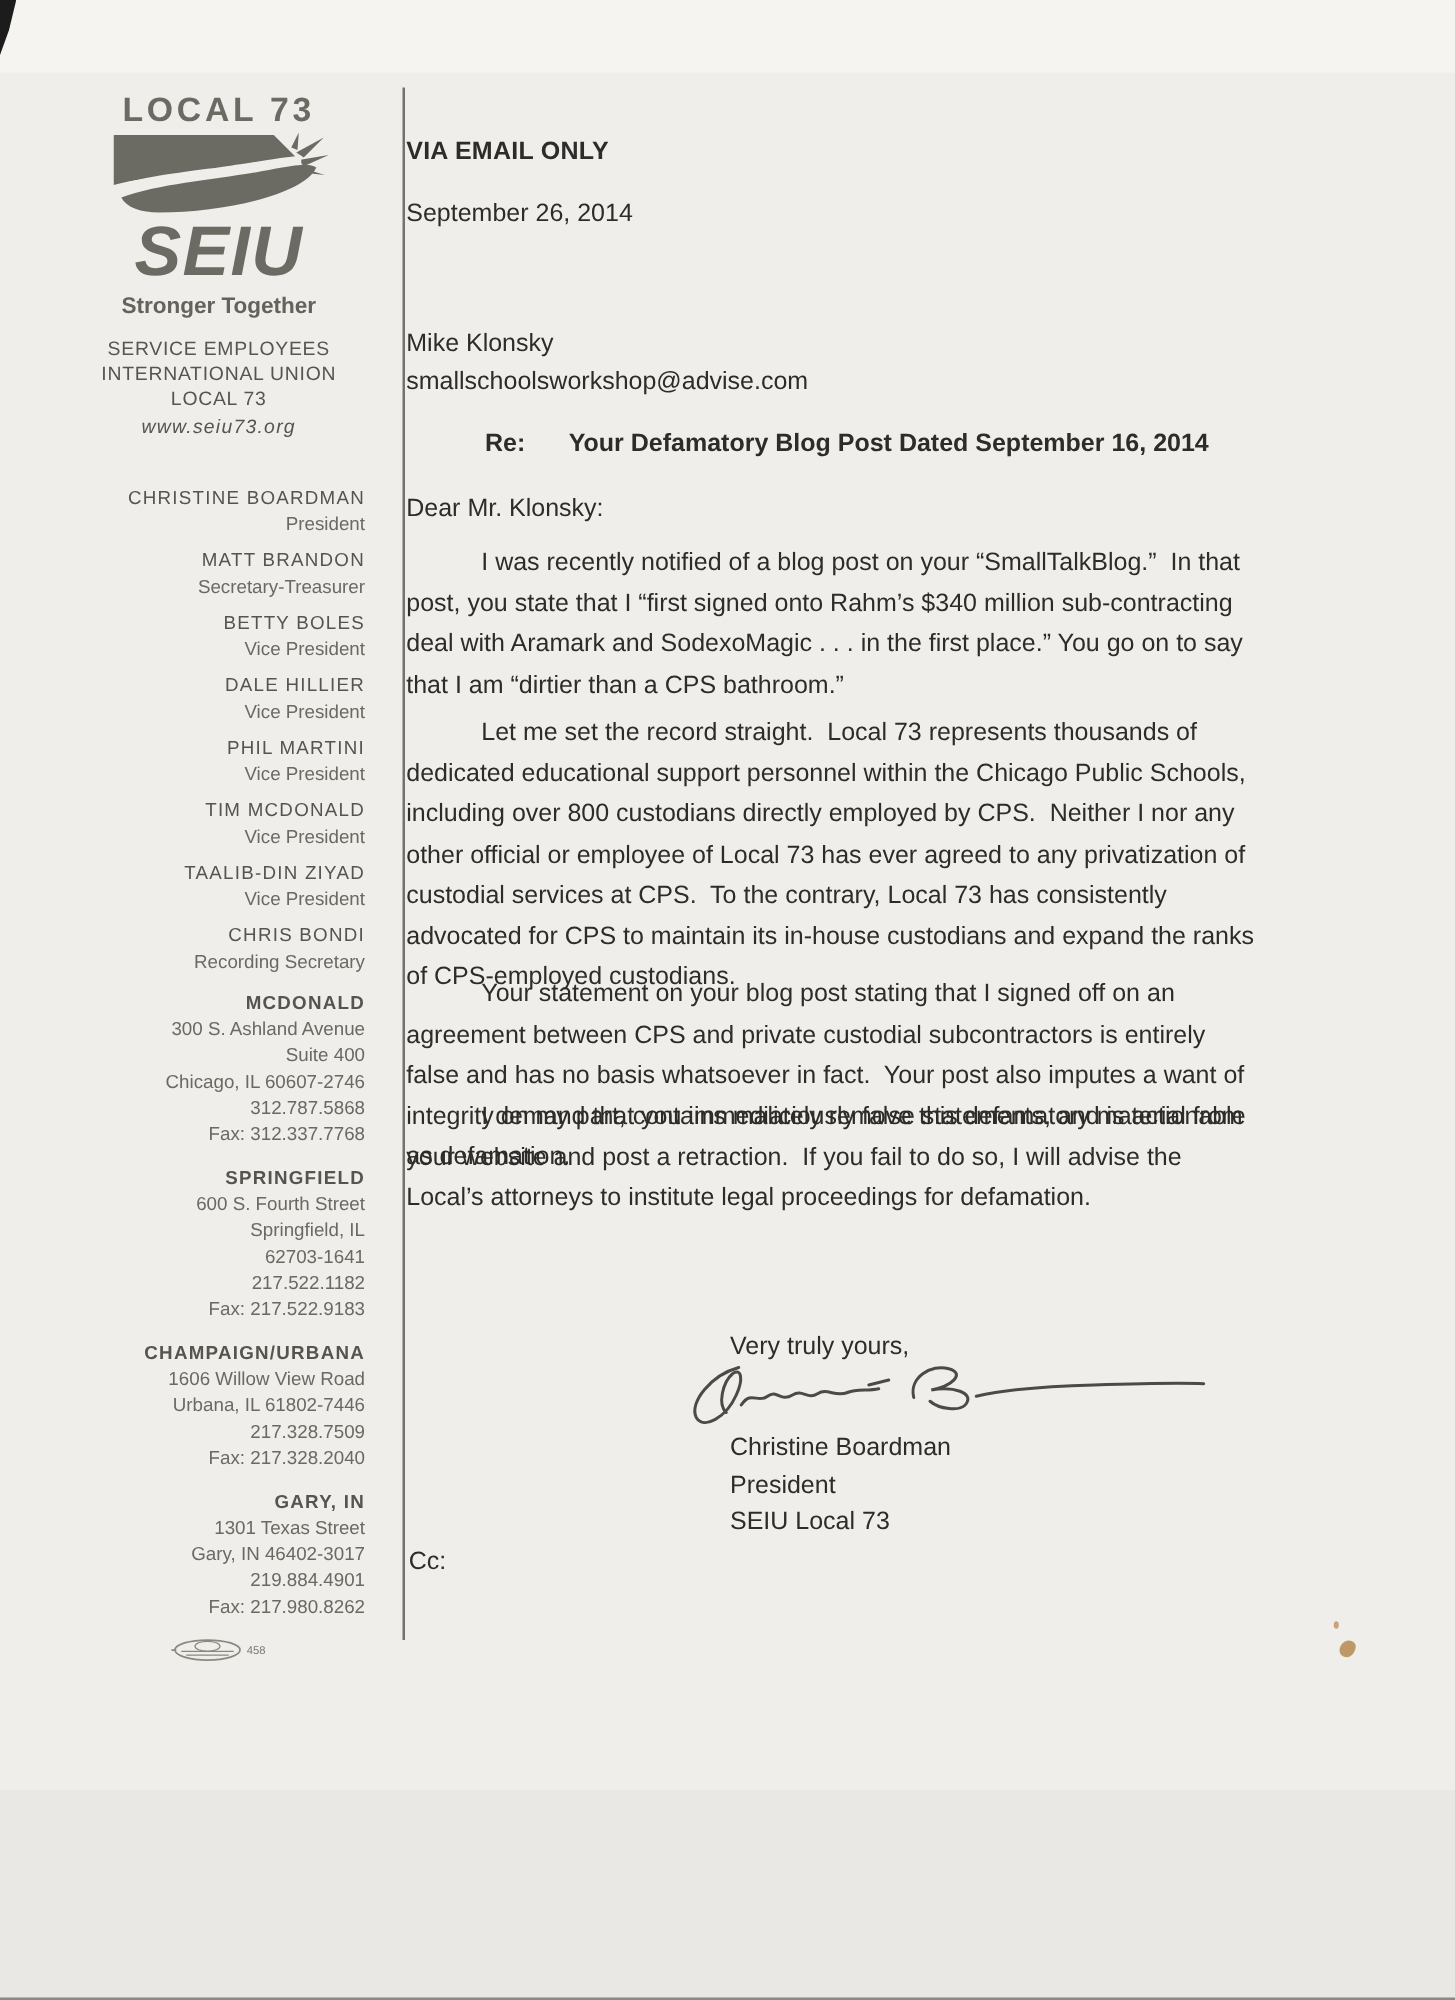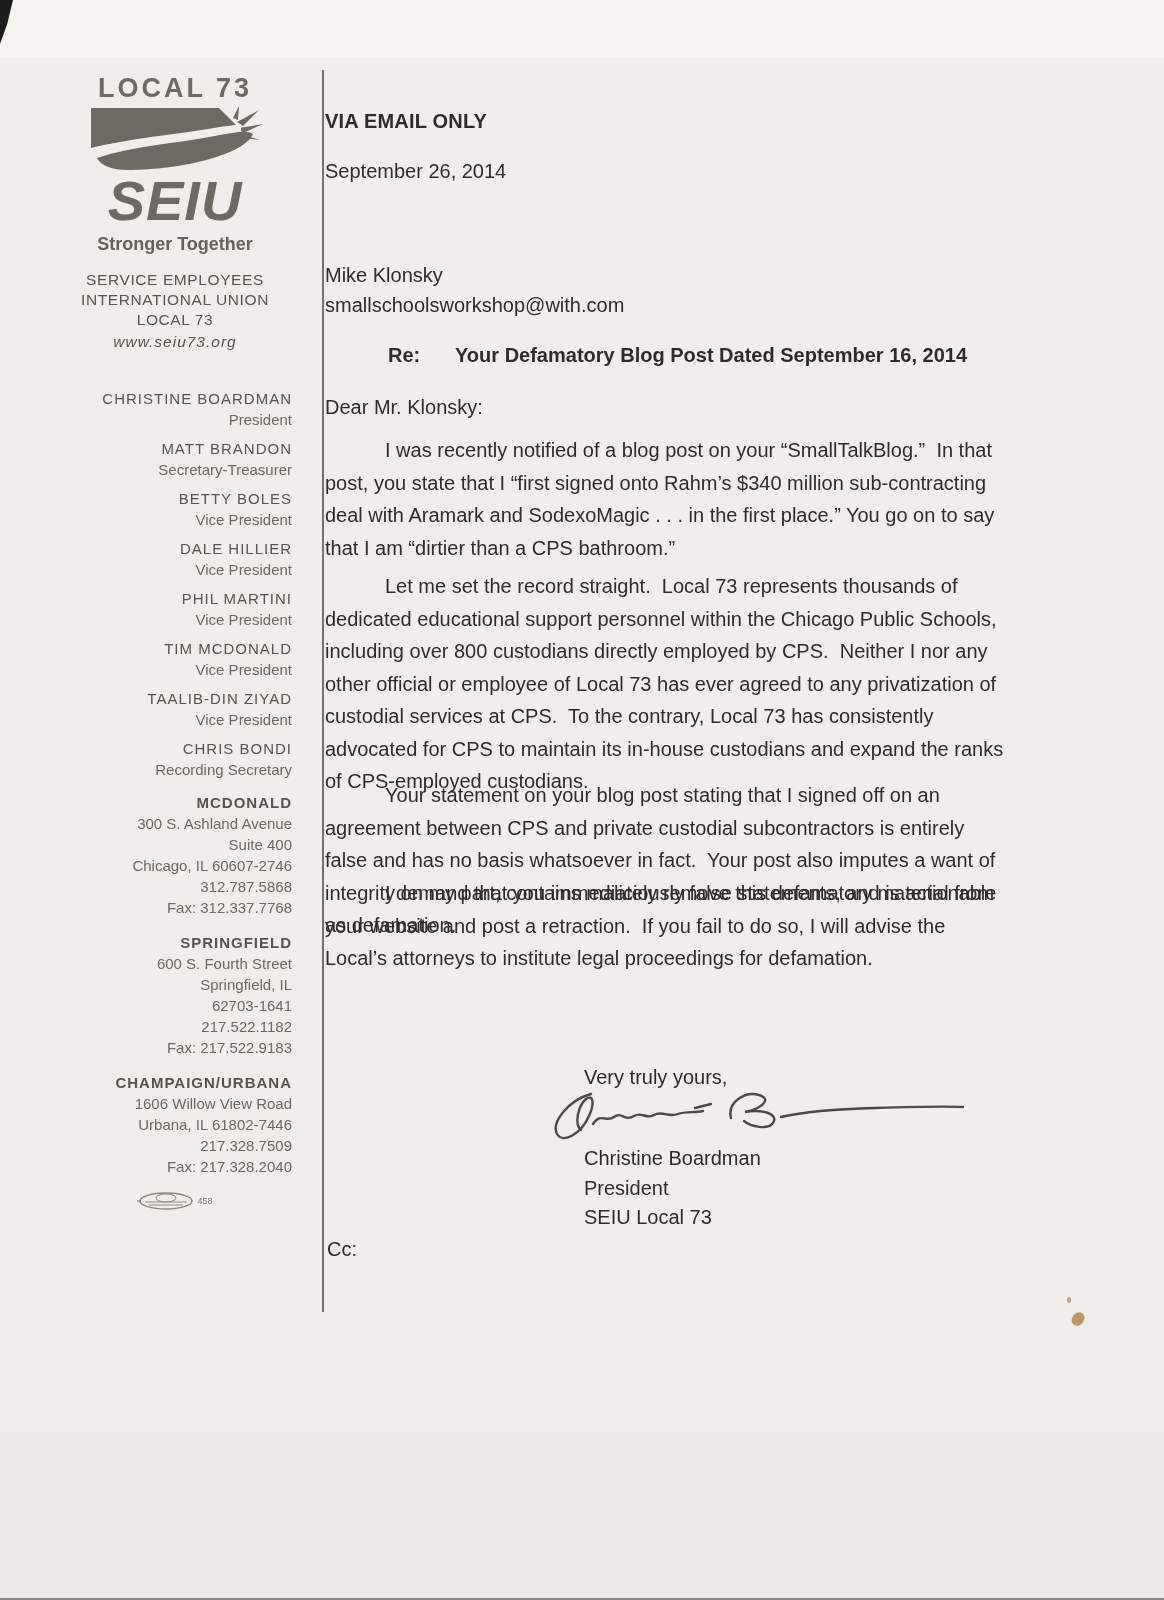--- a/index.html
+++ b/index.html
@@ -147,20 +147,27 @@
         <div class="line">217.522.1182</div>
         <div class="line">Fax: 217.522.9183</div>
       </div>
       <div class="office">
         <div class="city">CHAMPAIGN/URBANA</div>
         <div class="line">1606 Willow View Road</div>
         <div class="line">Urbana, IL 61802-7446</div>
         <div class="line">217.328.7509</div>
         <div class="line">Fax: 217.328.2040</div>
       </div>
+      <div class="office">
+        <div class="city">GARY, IN</div>
+        <div class="line">1301 Texas Street</div>
+        <div class="line">Gary, IN 46402-3017</div>
+        <div class="line">219.884.4901</div>
+        <div class="line">Fax: 217.980.8262</div>
+      </div>
     </div>
 
     <div class="union-bug">
       <svg width="58" height="20" viewBox="0 0 58 20">
         <ellipse cx="29" cy="10" rx="26" ry="8" fill="none" stroke="#8a887f" stroke-width="1.4"></ellipse>
         <ellipse cx="29" cy="7" rx="10" ry="4" fill="none" stroke="#8a887f" stroke-width="1"></ellipse>
         <line x1="8" y1="11" x2="50" y2="11" stroke="#8a887f" stroke-width="1"></line>
         <line x1="12" y1="14" x2="46" y2="14" stroke="#8a887f" stroke-width="1"></line>
         <line x1="0" y1="10" x2="4" y2="10" stroke="#8a887f" stroke-width="1.4"></line>
       </svg>
@@ -169,21 +176,21 @@
   </aside>
 
   <div class="divider"></div>
 
   <main class="letter">
     <div class="blk via">VIA EMAIL ONLY</div>
     <div class="blk date">September 26, 2014</div>
 
     <div class="blk recipient">
       <div>Mike Klonsky</div>
-      <div>smallschoolsworkshop@with.com</div>
+      <div>smallschoolsworkshop@advise.com</div>
     </div>
 
     <div class="re-label">Re:</div>
     <div class="re-subject">Your Defamatory Blog Post Dated September 16, 2014</div>
 
     <div class="blk salutation">Dear Mr. Klonsky:</div>
 
     <div class="blk para p1">I was recently notified of a blog post on your “SmallTalkBlog.”  In that post, you state that I “first signed onto Rahm’s $340 million sub-contracting deal with Aramark and SodexoMagic . . . in the first place.” You go on to say that I am “dirtier than a CPS bathroom.”</div>
     <div class="blk para p2">Let me set the record straight.  Local 73 represents thousands of dedicated educational support personnel within the Chicago Public Schools, including over 800 custodians directly employed by CPS.  Neither I nor any other official or employee of Local 73 has ever agreed to any privatization of custodial services at CPS.  To the contrary, Local 73 has consistently advocated for CPS to maintain its in-house custodians and expand the ranks of CPS-employed custodians.</div>
     <div class="blk para p3">Your statement on your blog post stating that I signed off on an agreement between CPS and private custodial subcontractors is entirely false and has no basis whatsoever in fact.  Your post also imputes a want of integrity on my part, contains maliciously false statements, and is actionable as defamation.</div>

